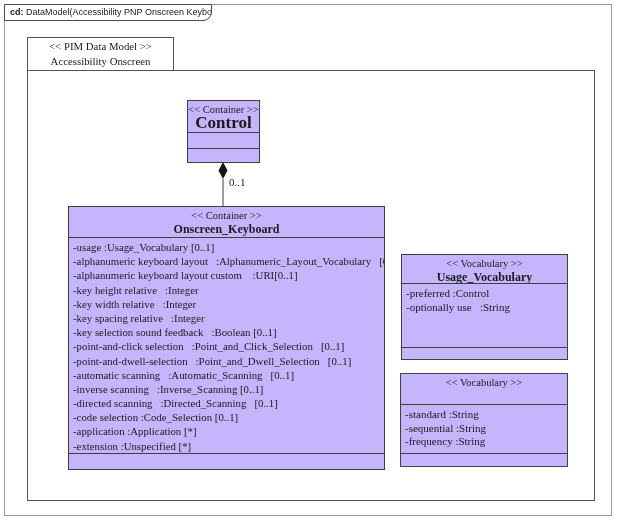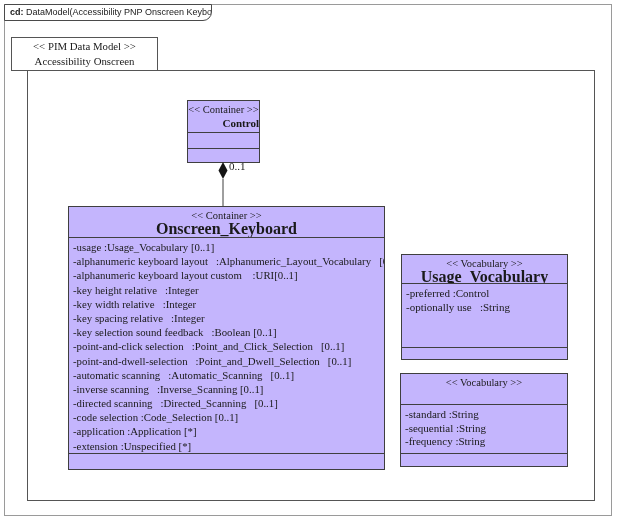--- a/index.html
+++ b/index.html
@@ -17,63 +17,63 @@
   .tab{
     position:absolute;left:4px;top:4px;width:208px;height:17px;
     background:#fff;border:1px solid #4a4a4a;border-radius:0 0 9px 0;
     box-sizing:border-box;white-space:pre;overflow:hidden;
     font-family:"Liberation Sans", sans-serif;font-size:9px;line-height:15px;
     padding:0 8px 0 5px;
   }
   .tab b{font-weight:bold;}
   
   .boundary-label{
-    position:absolute;left:11px;top:37px;width:147px;height:34px;
+    position:absolute;left:27px;top:37px;width:147px;height:34px;
     border:1px solid #555;background:#fff;box-sizing:border-box;
     text-align:center;font-size:10.8px;line-height:15px;padding-top:1px;
     overflow:hidden;
   }
   .boundary-body{
     position:absolute;left:27px;top:70px;width:568px;height:431px;
     border:1px solid #555;box-sizing:border-box;background:transparent;
   }
   
   .cls{
     position:absolute;background:#c4b5fd;border:1px solid var(--box-border,#3f3f3f);
     box-sizing:border-box;display:flex;flex-direction:column;overflow:hidden;
   }
   .cls .hdr{flex:0 0 auto;text-align:center;border-bottom:1px solid var(--box-border,#3f3f3f);overflow:hidden;}
   .stereo{font-size:10.5px;line-height:13px;margin-top:2px;}
-  .cname{font-size:16px;font-weight:bold;line-height:14px;}
+  .cname{font-size:12px;font-weight:bold;line-height:14px;}
   .cls .attrs{
     flex:0 0 auto;border-bottom:1px solid var(--box-border,#3f3f3f);
     white-space:pre;overflow:hidden;padding:3px 2px 14px 4px;box-sizing:border-box;
   }
   .cls .empty{flex:1 1 auto;}
   .cls .mid{flex:0 0 15px;border-bottom:1px solid var(--box-border,#3f3f3f);}
   
   .control{left:187px;top:100px;width:73px;height:63px;}
   .control .hdr{height:31px;}
-  .control .cname{font-size:11px;text-align:right;}
+  .control .cname{font-size:17px;}
   .ok{left:68px;top:206px;width:317px;height:264px;}
   .ok .hdr{height:30px;}
   .ok .attrs{height:216px;}
   .ok .attr-line{height:14.2px;font-size:10.8px;}
   .usage{left:401px;top:254px;width:167px;height:106px;}
   .usage .hdr{height:28px;}
   .usage .attrs{height:64px;}
   .alpha{left:400px;top:373px;width:168px;height:94px;}
   .alpha .hdr{height:30px;}
   .alpha .cname{font-size:11px;letter-spacing:-0.3px;}
   .alpha .attrs{height:49px;}
   .usage .attr-line,.alpha .attr-line{height:13.6px;font-size:11px;}
   
   .connector{position:absolute;left:215px;top:162px;}
   .mult{
-    position:absolute;left:229px;top:160px;font-size:11px;line-height:13px;
+    position:absolute;left:229px;top:176px;font-size:11px;line-height:13px;
     background:transparent;
   }
 </style>
 </head>
 <body>
 
 <div class="stage" style="--box-border: #3f3f3f; --frame-border: #9a9a9a; --text: #1a1a1a; --bg: #ffffff;">
 
   <div class="frame"></div>
 

